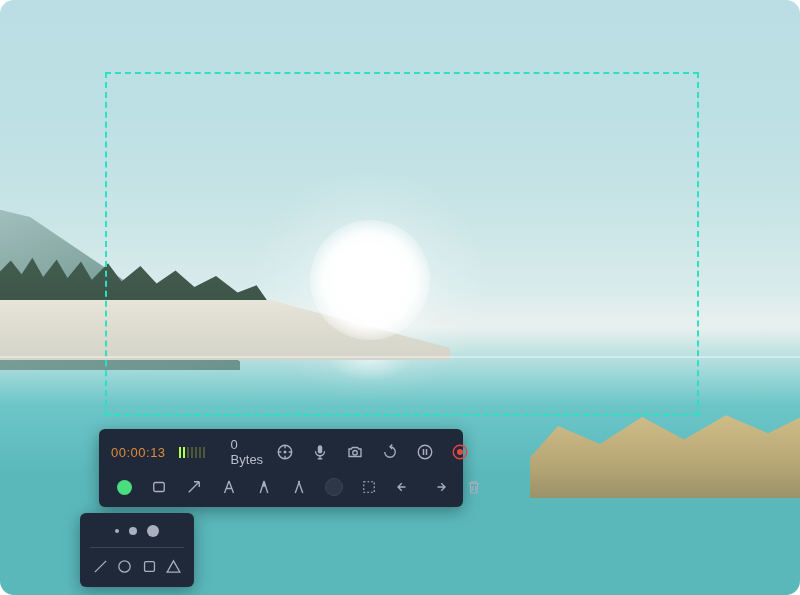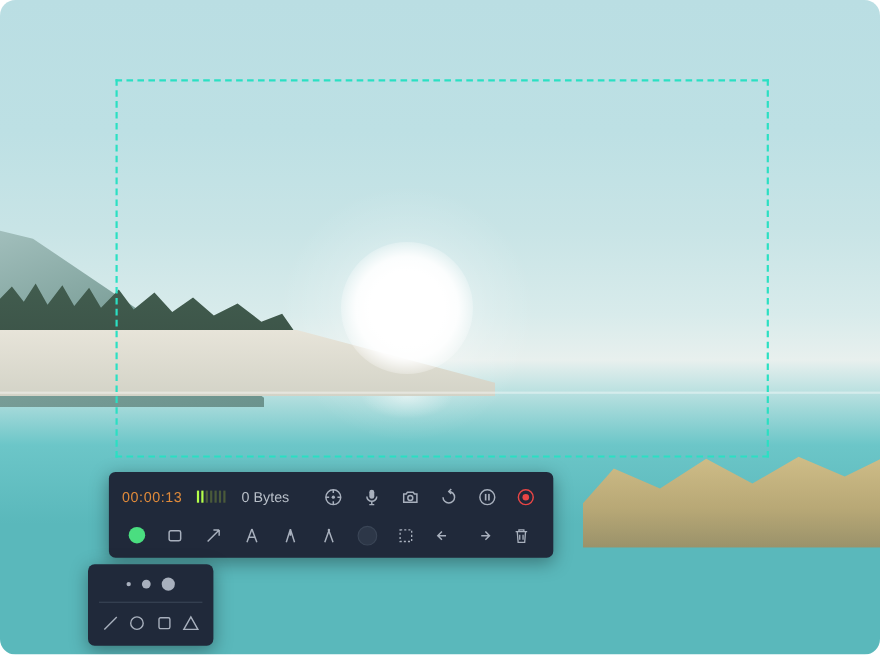--- a/index.html
+++ b/index.html
@@ -51,32 +51,32 @@
       position: absolute; left: 310px; top: 360px; width: 120px; height: 60px;
       background: radial-gradient(ellipse 60px 30px at center top, rgba(255,255,255,0.5) 0%, rgba(255,255,255,0) 70%);
     }
     
     .selection {
       position: absolute; left: 105px; top: 72px; width: 594px; height: 344px;
       border: 2px dashed #2be0c3;
     }
     
     .toolbar {
-      position: absolute; left: 99px; top: 429px; width: 404px; height: 78px;
+      position: absolute; left: 99px; top: 429px; width: 364px; height: 78px;
       background: #20293a; border-radius: 6px; padding: 8px 12px 6px 12px;
       display: flex; flex-direction: column; gap: 6px;
       box-shadow: 0 4px 16px rgba(0,0,0,0.35);
     }
     .tb-row { display: flex; align-items: center; gap: 9px; height: 30px; }
     .tb-row1 { justify-content: flex-start; }
     .timer { color: #e08a3a; font-size: 13px; font-weight: 500; letter-spacing: 0.5px; }
     .levels { display: flex; gap: 2px; margin-left: 4px; }
     .levels span { width: 2px; height: 11px; background: #b4ff4a; display: inline-block; }
     .levels span.dim { background: #4a5a3a; }
-    .bytes { color: #b8bfc8; font-size: 13px; margin-left: 6px; margin-right: auto; }
+    .bytes { color: #b8bfc8; font-size: 13px; margin-left: 17px; margin-right: auto; }
     
     .ibtn {
       width: 26px; height: 26px; display: flex; align-items: center; justify-content: center;
       cursor: pointer; color: #a8b0bd; border-radius: 3px; flex-shrink: 0;
     }
     .ibtn svg { width: 18px; height: 18px; display: block; }
     .rec-btn { color: #e84545; }
     .pen-dot { width: 15px; height: 15px; border-radius: 50%; background: #4ade80; }
     .color-dark { width: 18px; height: 18px; border-radius: 50%; background: #2d3748; border: 1px solid #3a4556; }
     

